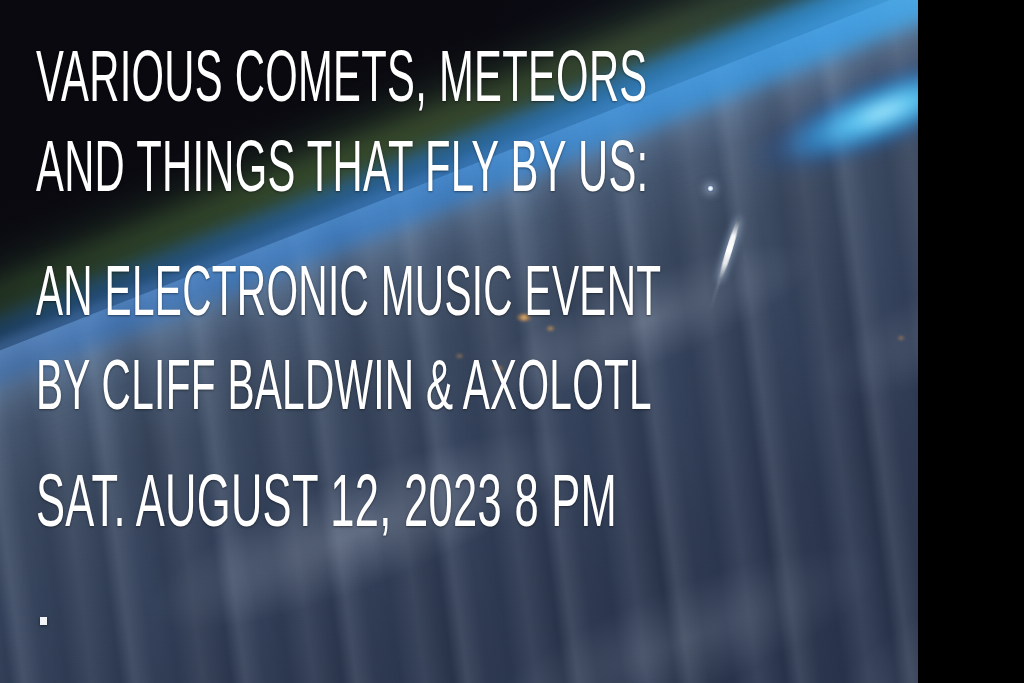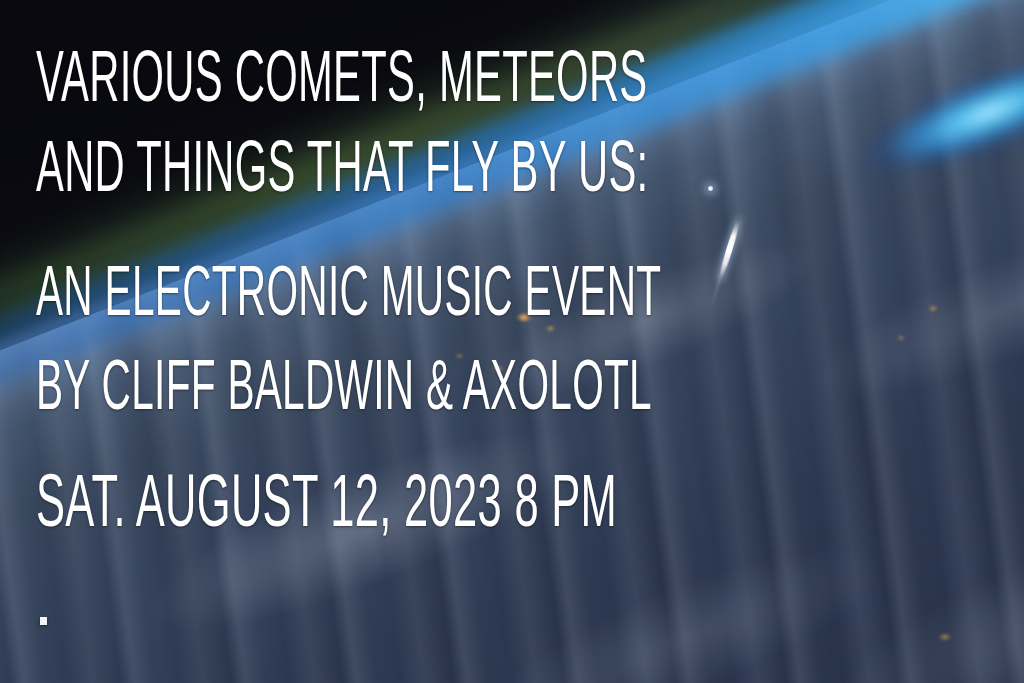--- a/index.html
+++ b/index.html
@@ -7,21 +7,21 @@
     margin: 0;
     padding: 0;
     background: #000;
   }
   body {
     font-family: "Liberation Sans", sans-serif;
   }
 
   #poster {
     position: relative;
-    width: 1024px;
+    width: 918px;
     height: 683px;
     overflow: hidden;
     background: #07070d;
   }
 
   
   .photo {
     position: absolute;
     inset: 0;
     overflow: hidden;

